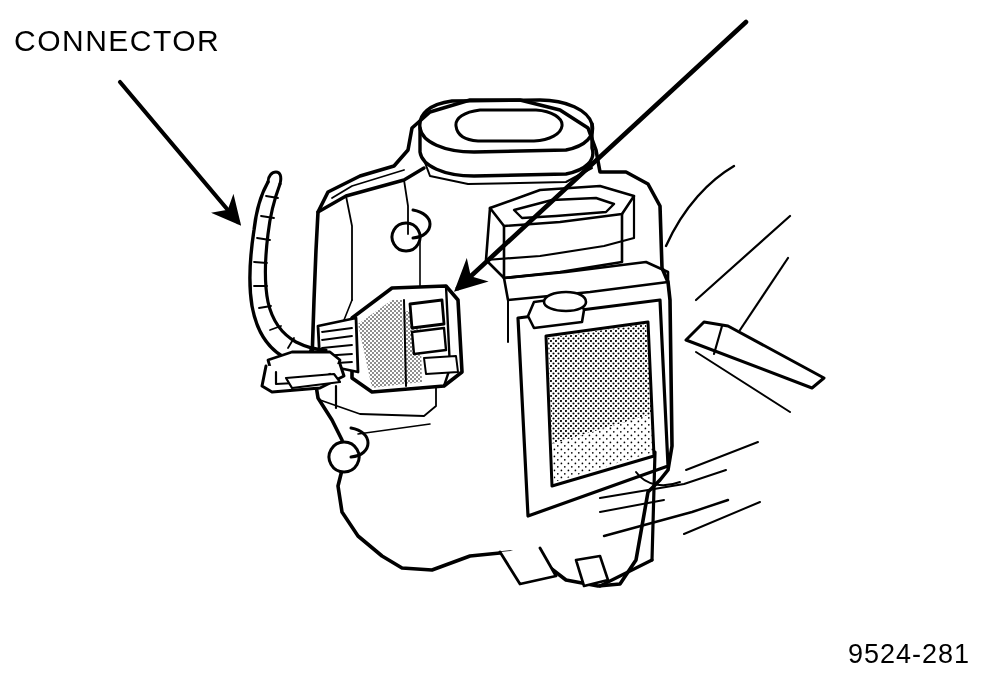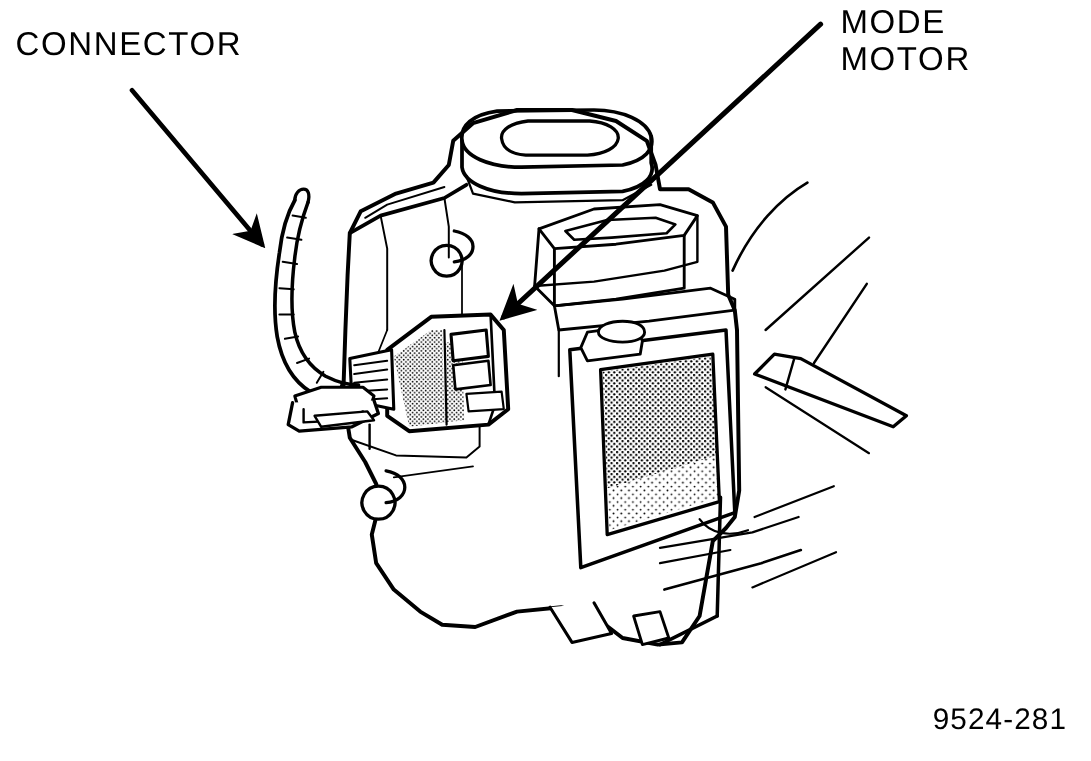--- a/index.html
+++ b/index.html
@@ -269,17 +269,16 @@
 
     <g stroke="#000000" fill="none" stroke-linecap="round">
       <line x1="120" y1="82" x2="238" y2="222" stroke-width="4.2" marker-end="url(#arrowHead)"></line>
       <line x1="746" y1="22" x2="458" y2="288" stroke-width="4.6" marker-end="url(#arrowHead)"></line>
     </g>
 
   </svg>
 
   <div class="callout-text" id="label-connector">CONNECTOR</div>
 
-  <div class="callout-text" id="label-mode-motor"><span>MODE</span><br><span>MOTOR</span></div>
 
   <div id="figure-number">9524-281</div>
 
 </div>
 
 </body></html>

